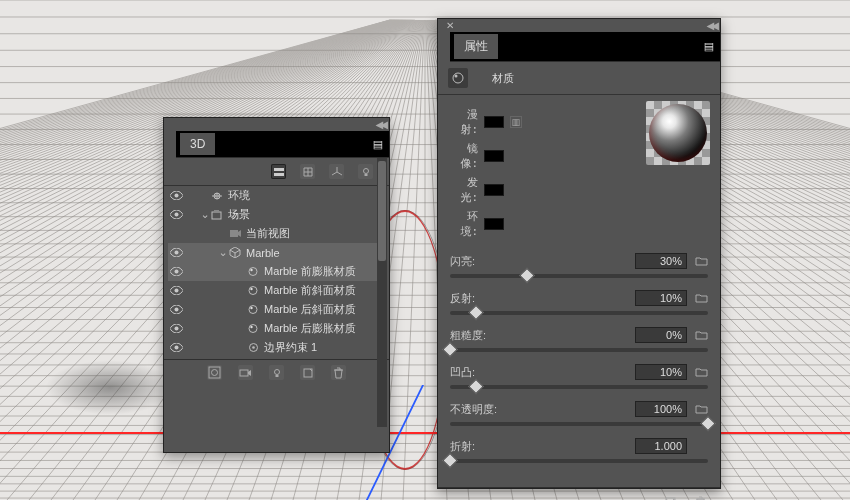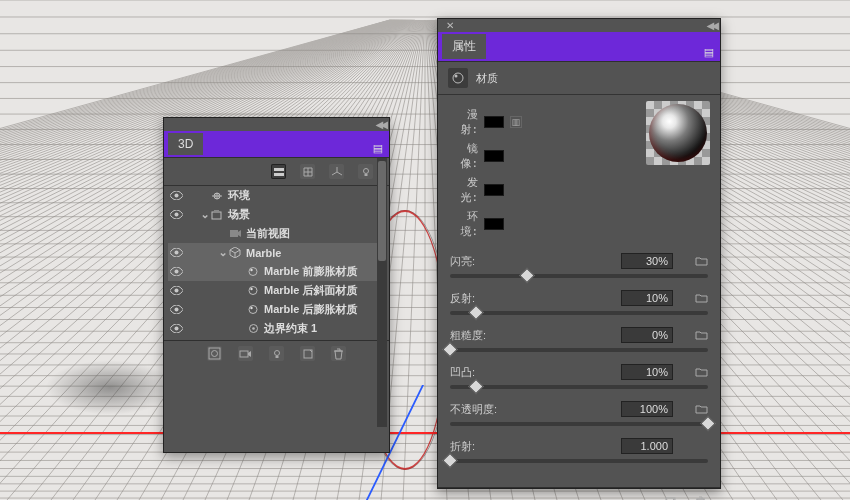--- a/index.html
+++ b/index.html
@@ -6,62 +6,62 @@
   body {
     width: 850px; height: 500px;
     font-family: "Microsoft YaHei", Arial, sans-serif;
     font-size: 11px;
     background: #e8e6e4;
     overflow: hidden;
     position: relative;
   }
   .grid-bg { position:absolute; inset:0; overflow:hidden; }
   .panel { position:absolute; background:#535353; color:#ddd; box-shadow:0 4px 12px rgba(0,0,0,.4); border:1px solid #222; }
-  .panel-header { display:flex; justify-content:space-between; align-items:flex-end; padding:2px 4px; background:#6d28d9; border-bottom:1px solid #2f2f2f;}
+  .panel-header { display:flex; justify-content:space-between; align-items:center; padding:2px 4px; background:#000000; border-bottom:1px solid #2f2f2f;margin-left:12px;}
   .tab { display:inline-block; padding:4px 10px; background:#535353; color:#ddd; font-size:12px;}
   .tab.active { background:#535353; }
   .menu-icon { width:14px; text-align:center; cursor:pointer;}
   .chev { cursor:pointer; font-size:10px; letter-spacing:-3px; color:#aaa;}
   .close-x { margin-left:4px; cursor:pointer; color:#bbb; font-size:10px;}
   .row-icons { display:flex; justify-content:flex-end; gap:14px; padding:6px 16px; border-bottom:1px solid #323232;}
   .row-icons span, .bottom-icons span { display:inline-flex; width:15px; height:15px; align-items:center; justify-content:center; cursor:pointer; background:rgba(255,255,255,.05); border-radius:2px;}
   .row-icons span.active { background:#3f3f3f; box-shadow:inset 0 0 0 1px #222;}
   .scene-list { padding:0 4px 2px 4px;}
-  .item { display:flex; align-items:center; height:19px; padding-right:0; position:relative;font-weight:bold;}
+  .item { display:flex; align-items:center; height:19px; padding-right:0; position:relative;}
   .eye { width:14px; height:12px; margin:0 3px 0 1px; cursor:pointer; display:inline-flex; align-items:center; justify-content:center;}
   .eye svg { width:13px; height:9px;}
   .spacer1{width:14px;}
   .lbl { color:#ddd; white-space:nowrap; font-size:11px;}
   .item.sel { background:#656565;}
   .indent0{padding-left:0;} .indent1{padding-left:18px;} .indent2{padding-left:36px;}
   .twist{display:inline-block; width:10px; text-align:center; color:#bbb; cursor:pointer;}
   .mico{display:inline-flex; width:14px; height:12px; margin-right:4px; align-items:center; justify-content:center;}
   .scroll { position:absolute; right:2px; top:40px; bottom:25px; width:10px; background:#3b3b3b;}
   .scroll-thumb{position:absolute; left:1px; right:1px; top:3px; height:100px; background:#6a6a6a; border-radius:2px;}
   .bottom-icons{display:flex; justify-content:center; gap:16px; padding:5px 0; border-top:1px solid #2f2f2f;}
   
   .prop-body{padding:8px 12px 12px 12px; position:relative;}
-  .prop-head-row{display:flex; align-items:center; gap:8px; padding:6px 10px; border-bottom:1px solid #333;}
+  .prop-head-row{display:flex; align-items:center; gap:24px; padding:6px 10px; border-bottom:1px solid #333;}
   .prop-head-row .hicon{width:20px; height:20px; display:inline-flex; align-items:center; justify-content:center; background:#3c3c3c; border-radius:2px;}
   .swatch-row{display:flex; align-items:center; margin:4px 0; gap:6px;}
   .swatch-row .slabel{width:28px; color:#ccc; font-size:11px; text-align:right;font-family:Liberation Mono, monospace;}
   .swatch{width:20px; height:12px; border:1px solid #1a1a1a; background:#000; cursor:pointer;}
   .sficon{width:12px; height:12px; display:inline-flex; align-items:center; justify-content:center; color:#aaa; border:1px solid #666; font-size:9px; cursor:pointer;}
   .sphere-prev{position:absolute; right:10px; top:6px; width:64px; height:64px; border-radius:2px;
      background:
        repeating-conic-gradient(#999 0 25%, #ccc 0 50%) 0 0/16px 16px;
   }
   .sphere-in{position:absolute; inset:3px; border-radius:50%;
      background: radial-gradient(circle at 35% 30%, #fff 0%, #e8e8e8 12%, #7a7a7a 35%, #111 70%, #000 100%);
      box-shadow:inset 2px -3px 6px rgba(200,0,0,.25);
   }
   .slider-group{margin:10px 0 12px 0;}
   .sg-top{display:flex; align-items:center; justify-content:space-between;}
   .sg-top .sglabel{color:#ccc;}
-  .sg-top .sgval{display:flex; align-items:center; gap:22px;}
+  .sg-top .sgval{display:flex; align-items:center; gap:8px;}
   .valbox{width:52px; height:16px; background:#3a3a3a; border:1px solid #222; color:#ddd; text-align:right; padding:0 4px; font-size:11px; line-height:14px;}
   .folder-ico{width:13px; height:11px; display:inline-flex; align-items:center; justify-content:center; cursor:pointer;}
   .track{position:relative; height:4px; background:#3a3a3a; border-radius:2px; margin-top:5px;}
   .thumb{position:absolute; top:-4px; width:11px; height:11px; background:#d8d8d8; border:1px solid #444; transform:translateX(-50%) rotate(45deg);}
   .prop-bottom{display:flex; justify-content:flex-end; gap:14px; padding:6px 12px; border-top:1px solid #2f2f2f;}
   .prop-bottom span{width:16px; height:16px; display:inline-flex; align-items:center; justify-content:center; cursor:pointer; color:#aaa;}
   
   .ring{position:absolute; left:330px; top:210px; width:150px; height:260px; border:2px solid rgba(200,40,40,.85); border-radius:50%; transform:scaleX(.55);}
   .ring2{position:absolute; left:330px; top:210px; width:150px; height:260px; border:1px solid rgba(70,70,70,.6); border-radius:50%; transform:scaleX(.58);}
   .shadow-blob{position:absolute; left:45px; top:360px; width:130px; height:55px; background:radial-gradient(ellipse, rgba(60,60,60,.5),rgba(60,60,60,0) 70%);}
@@ -437,20 +437,38 @@
         </span>
         <span class="spacer1"></span>
         <span class="indent2"></span>
         <span class="twist"></span>
         <span class="mico">
           <svg width="12" height="11" viewBox="0 0 12 11">
             <circle cx="6" cy="5.5" r="4" fill="none" stroke="#bbb"></circle>
             <circle cx="4.5" cy="4" r="1.2" fill="#ddd"></circle>
           </svg>
         </span>
+        <span class="lbl">Marble 前斜面材质</span>
+      </div>
+      <div class="item">
+        <span class="eye">
+          <svg viewBox="0 0 13 9">
+            <path d="M6.5 0C3 0 .7 3.3 0 4.5.7 5.7 3 9 6.5 9S12.3 5.7 13 4.5C12.3 3.3 10 0 6.5 0z" fill="none" stroke="#c8c8c8"></path>
+            <circle cx="6.5" cy="4.5" r="2" fill="#c8c8c8"></circle>
+          </svg>
+        </span>
+        <span class="spacer1"></span>
+        <span class="indent2"></span>
+        <span class="twist"></span>
+        <span class="mico">
+          <svg width="12" height="11" viewBox="0 0 12 11">
+            <circle cx="6" cy="5.5" r="4" fill="none" stroke="#bbb"></circle>
+            <circle cx="4.5" cy="4" r="1.2" fill="#ddd"></circle>
+          </svg>
+        </span>
         <span class="lbl">Marble 后斜面材质</span>
       </div>
       <div class="item">
         <span class="eye">
           <svg viewBox="0 0 13 9">
             <path d="M6.5 0C3 0 .7 3.3 0 4.5.7 5.7 3 9 6.5 9S12.3 5.7 13 4.5C12.3 3.3 10 0 6.5 0z" fill="none" stroke="#c8c8c8"></path>
             <circle cx="6.5" cy="4.5" r="2" fill="#c8c8c8"></circle>
           </svg>
         </span>
         <span class="spacer1"></span>

